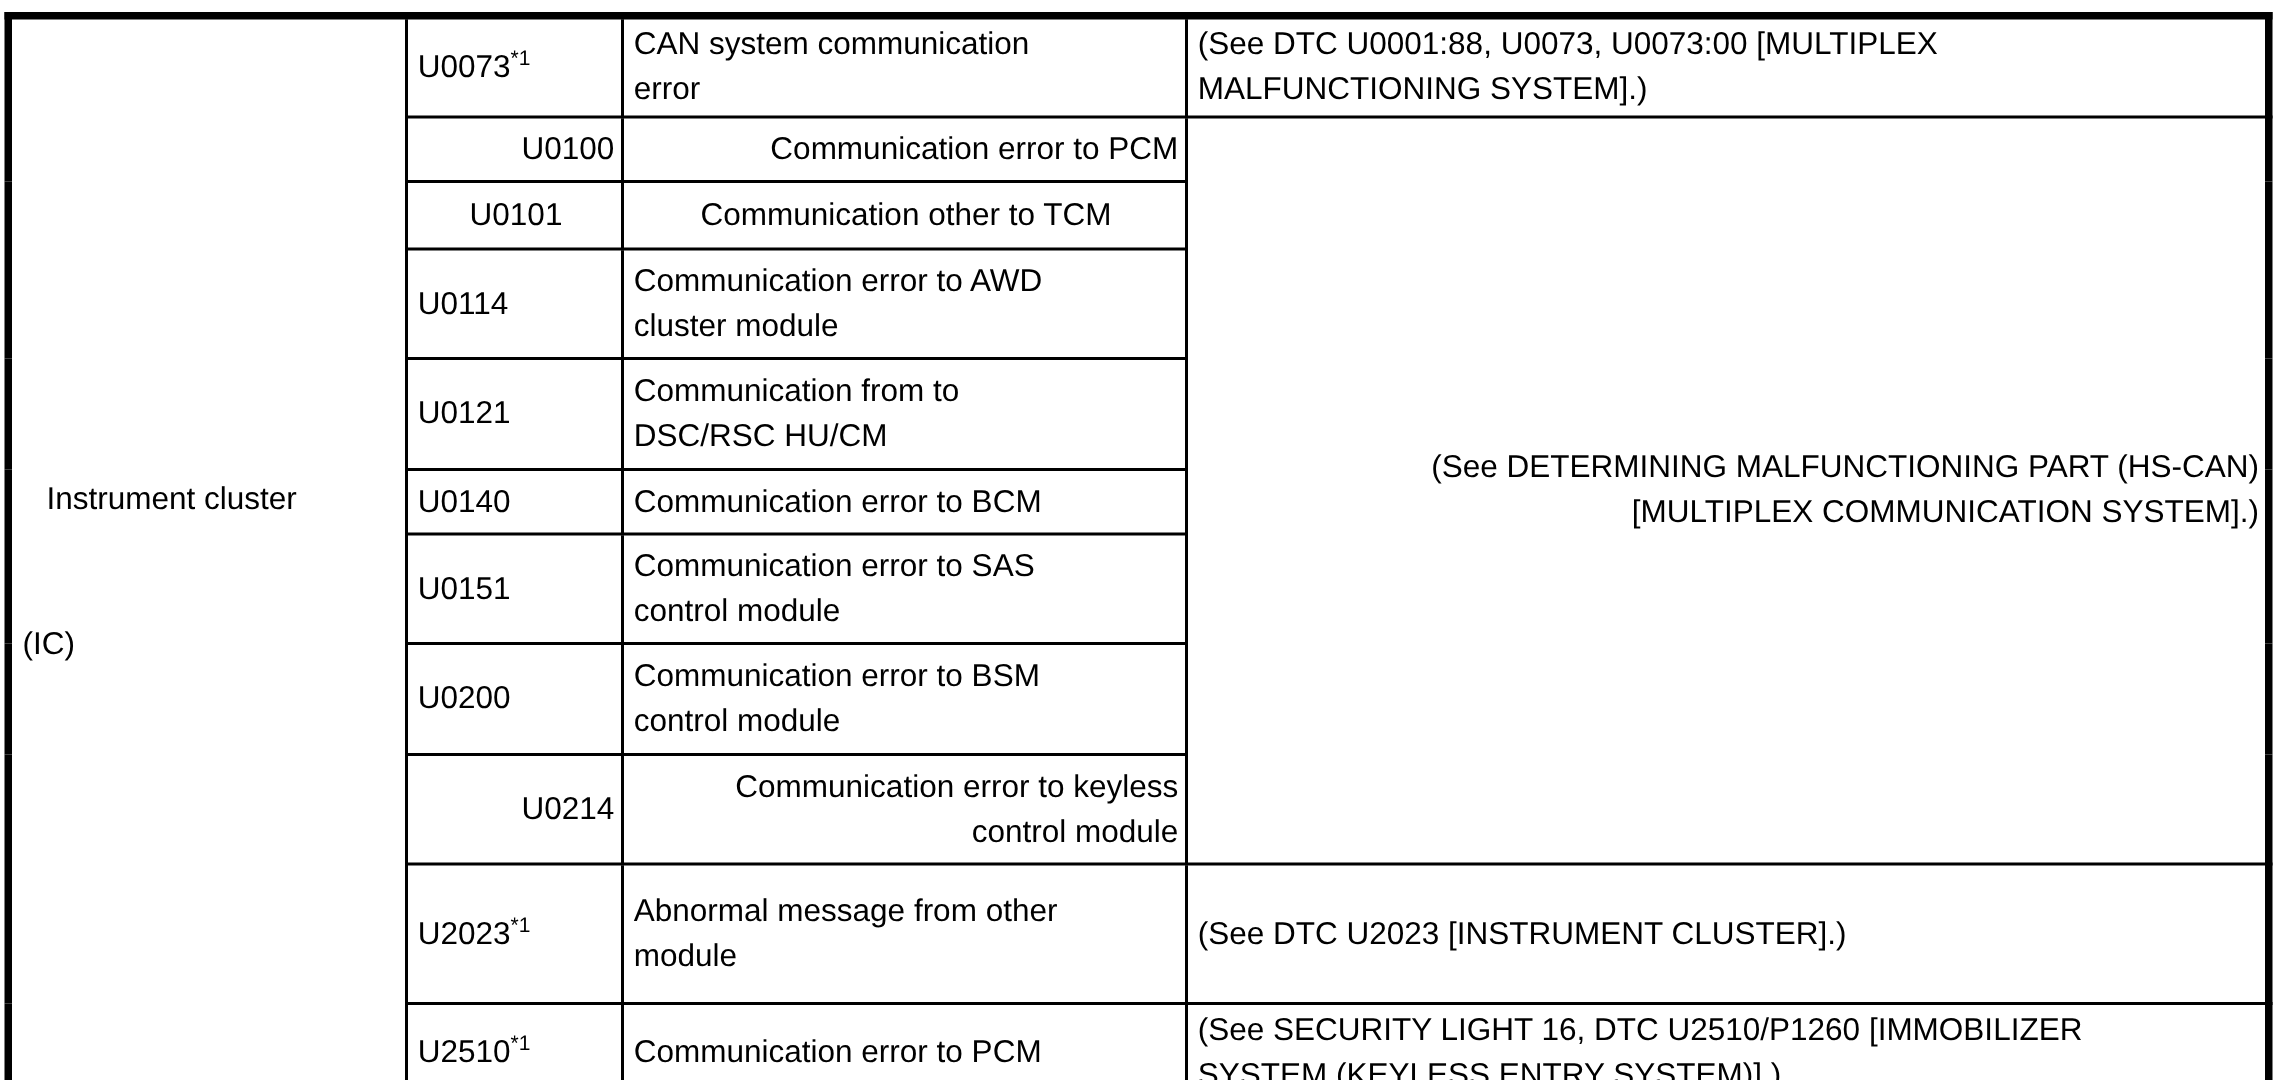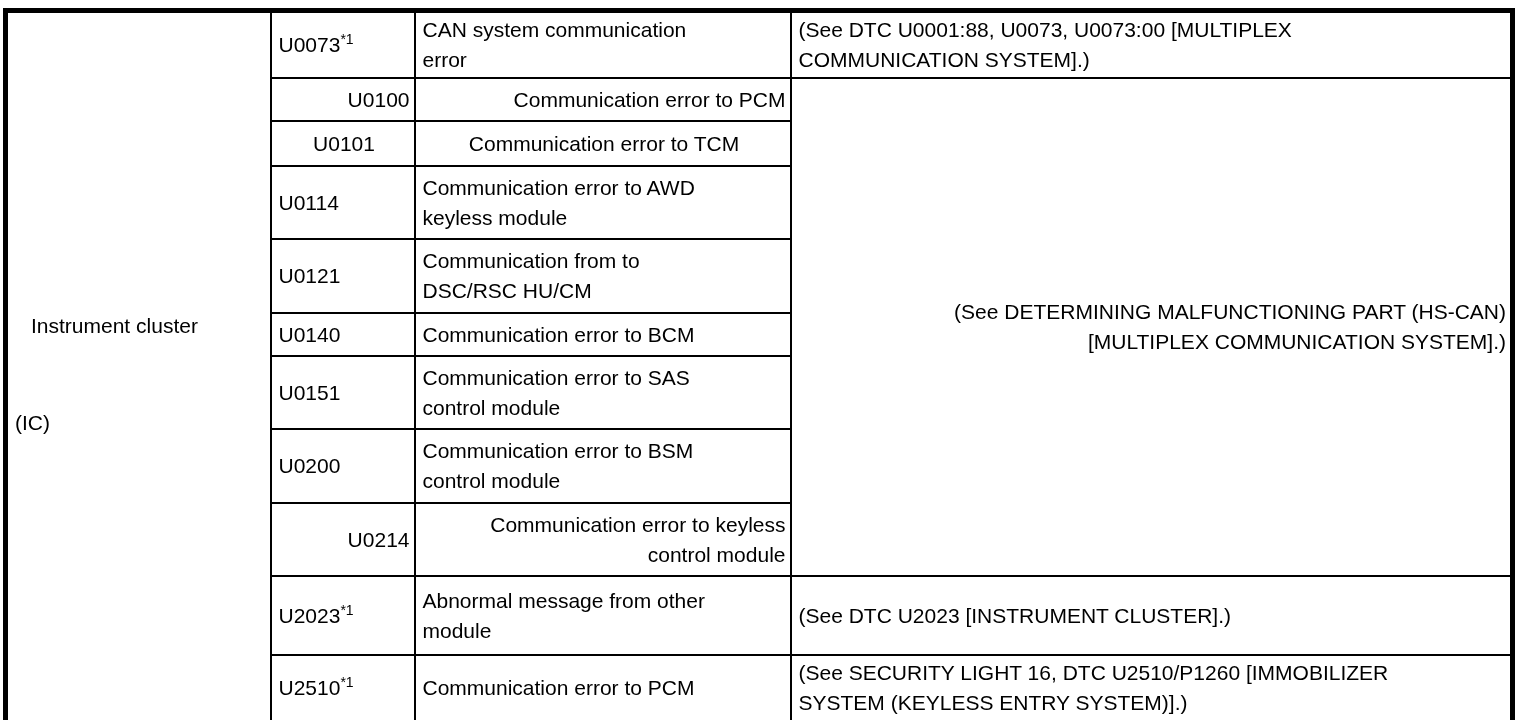--- a/index.html
+++ b/index.html
@@ -47,21 +47,21 @@
   
   tr.h-r1  { height: 64px; }
   tr.h-r2  { height: 43px; text-align: right; }
   tr.h-r3  { height: 45px; text-align: center; }
   tr.h-r4  { height: 73px; }
   tr.h-r5  { height: 74px; }
   tr.h-r6  { height: 43px; }
   tr.h-r7  { height: 73px; }
   tr.h-r8  { height: 74px; }
   tr.h-r9  { height: 73px; text-align: right; }
-  tr.h-r10 { height: 79px; }
+  tr.h-r10 { height: 93px; }
   tr.h-r11 { height: 67px; }
 </style>
 </head>
 <body>
 
 <div class="page">
   <table class="dtc">
     <colgroup>
       <col style="width:265px">
       <col style="width:144px">
@@ -72,39 +72,39 @@
     <tbody>
         <tr class="h-r1">
       <td rowspan="11">
         <div class="sys-name">Instrument cluster</div>
         <div class="sys-abbr">(IC)</div>
       </td>
       <td><span>U0073</span><sup class="note">*1</sup></td>
       <td>CAN system communication
 error</td>
       <td class="ref">(See DTC U0001:88, U0073, U0073:00 [MULTIPLEX
-COMMUNICATION SYSTEM].)</td>
+MALFUNCTIONING SYSTEM].)</td>
     </tr>
 
     <tr class="h-r2">
       <td>U0100</td>
       <td>Communication error to PCM</td>
       <td class="ref" rowspan="8">(See DETERMINING MALFUNCTIONING PART (HS-CAN)
 [MULTIPLEX COMMUNICATION SYSTEM].)</td>
     </tr>
 
     <tr class="h-r3">
       <td>U0101</td>
-      <td>Communication error to TCM</td>
+      <td>Communication other to TCM</td>
     </tr>
 
     <tr class="h-r4">
       <td>U0114</td>
       <td>Communication error to AWD
-keyless module</td>
+cluster module</td>
     </tr>
 
     <tr class="h-r5">
       <td>U0121</td>
       <td>Communication from to
 DSC/RSC HU/CM</td>
     </tr>
 
     <tr class="h-r6">
       <td>U0140</td>

